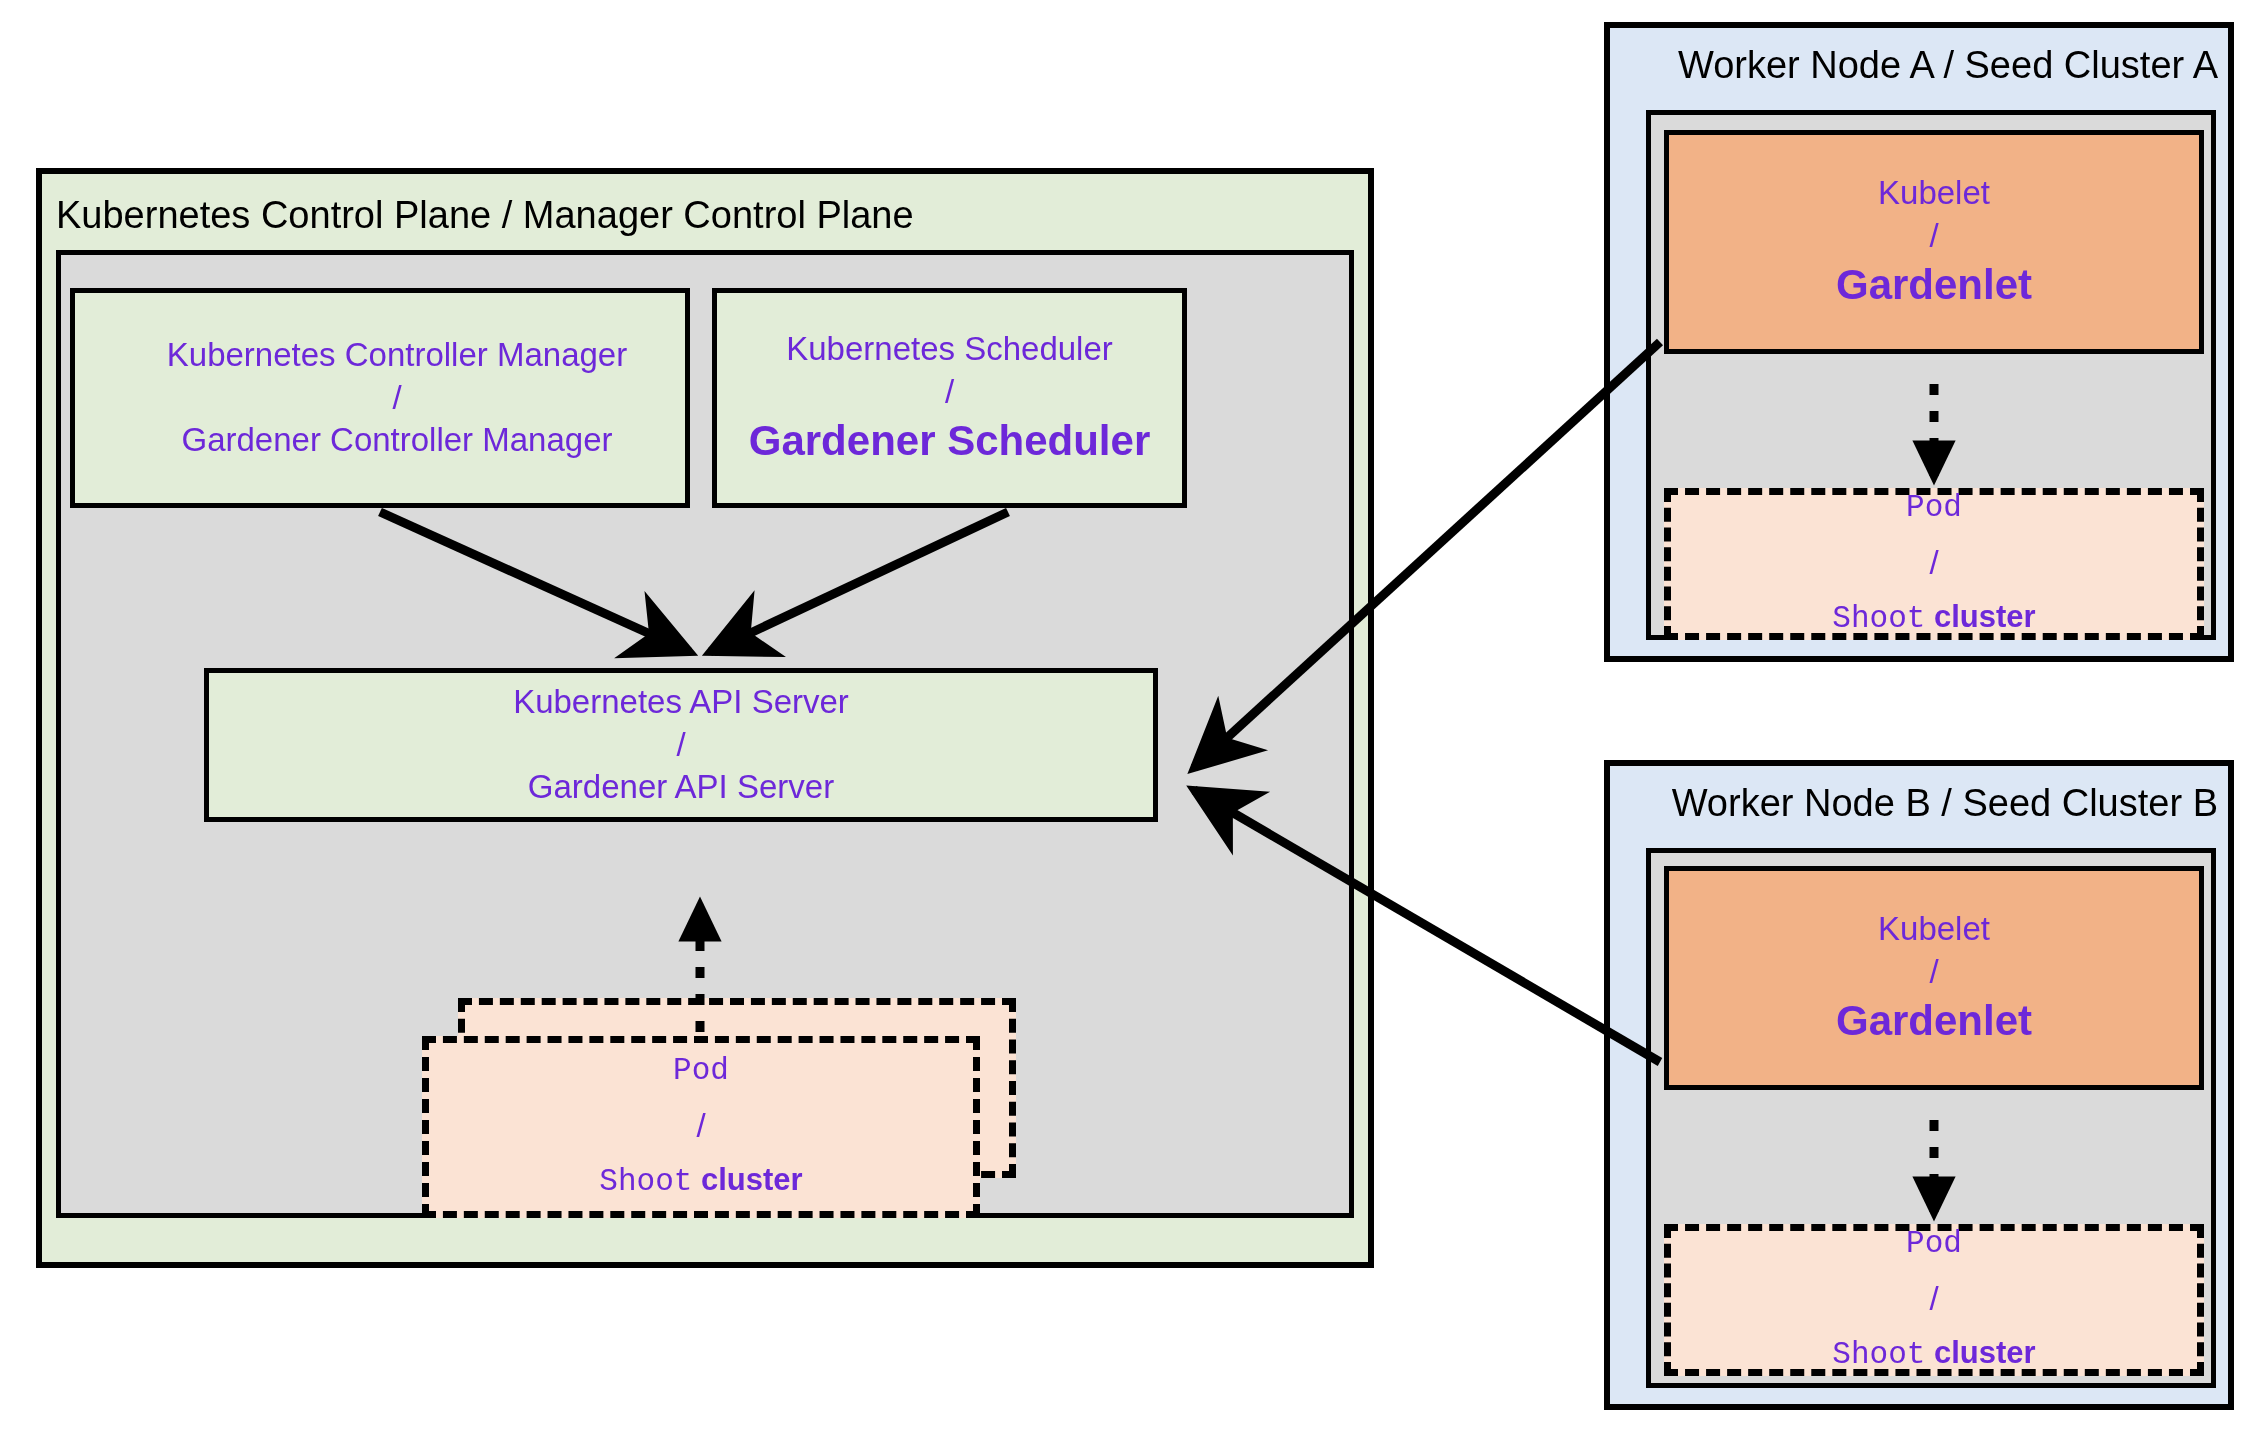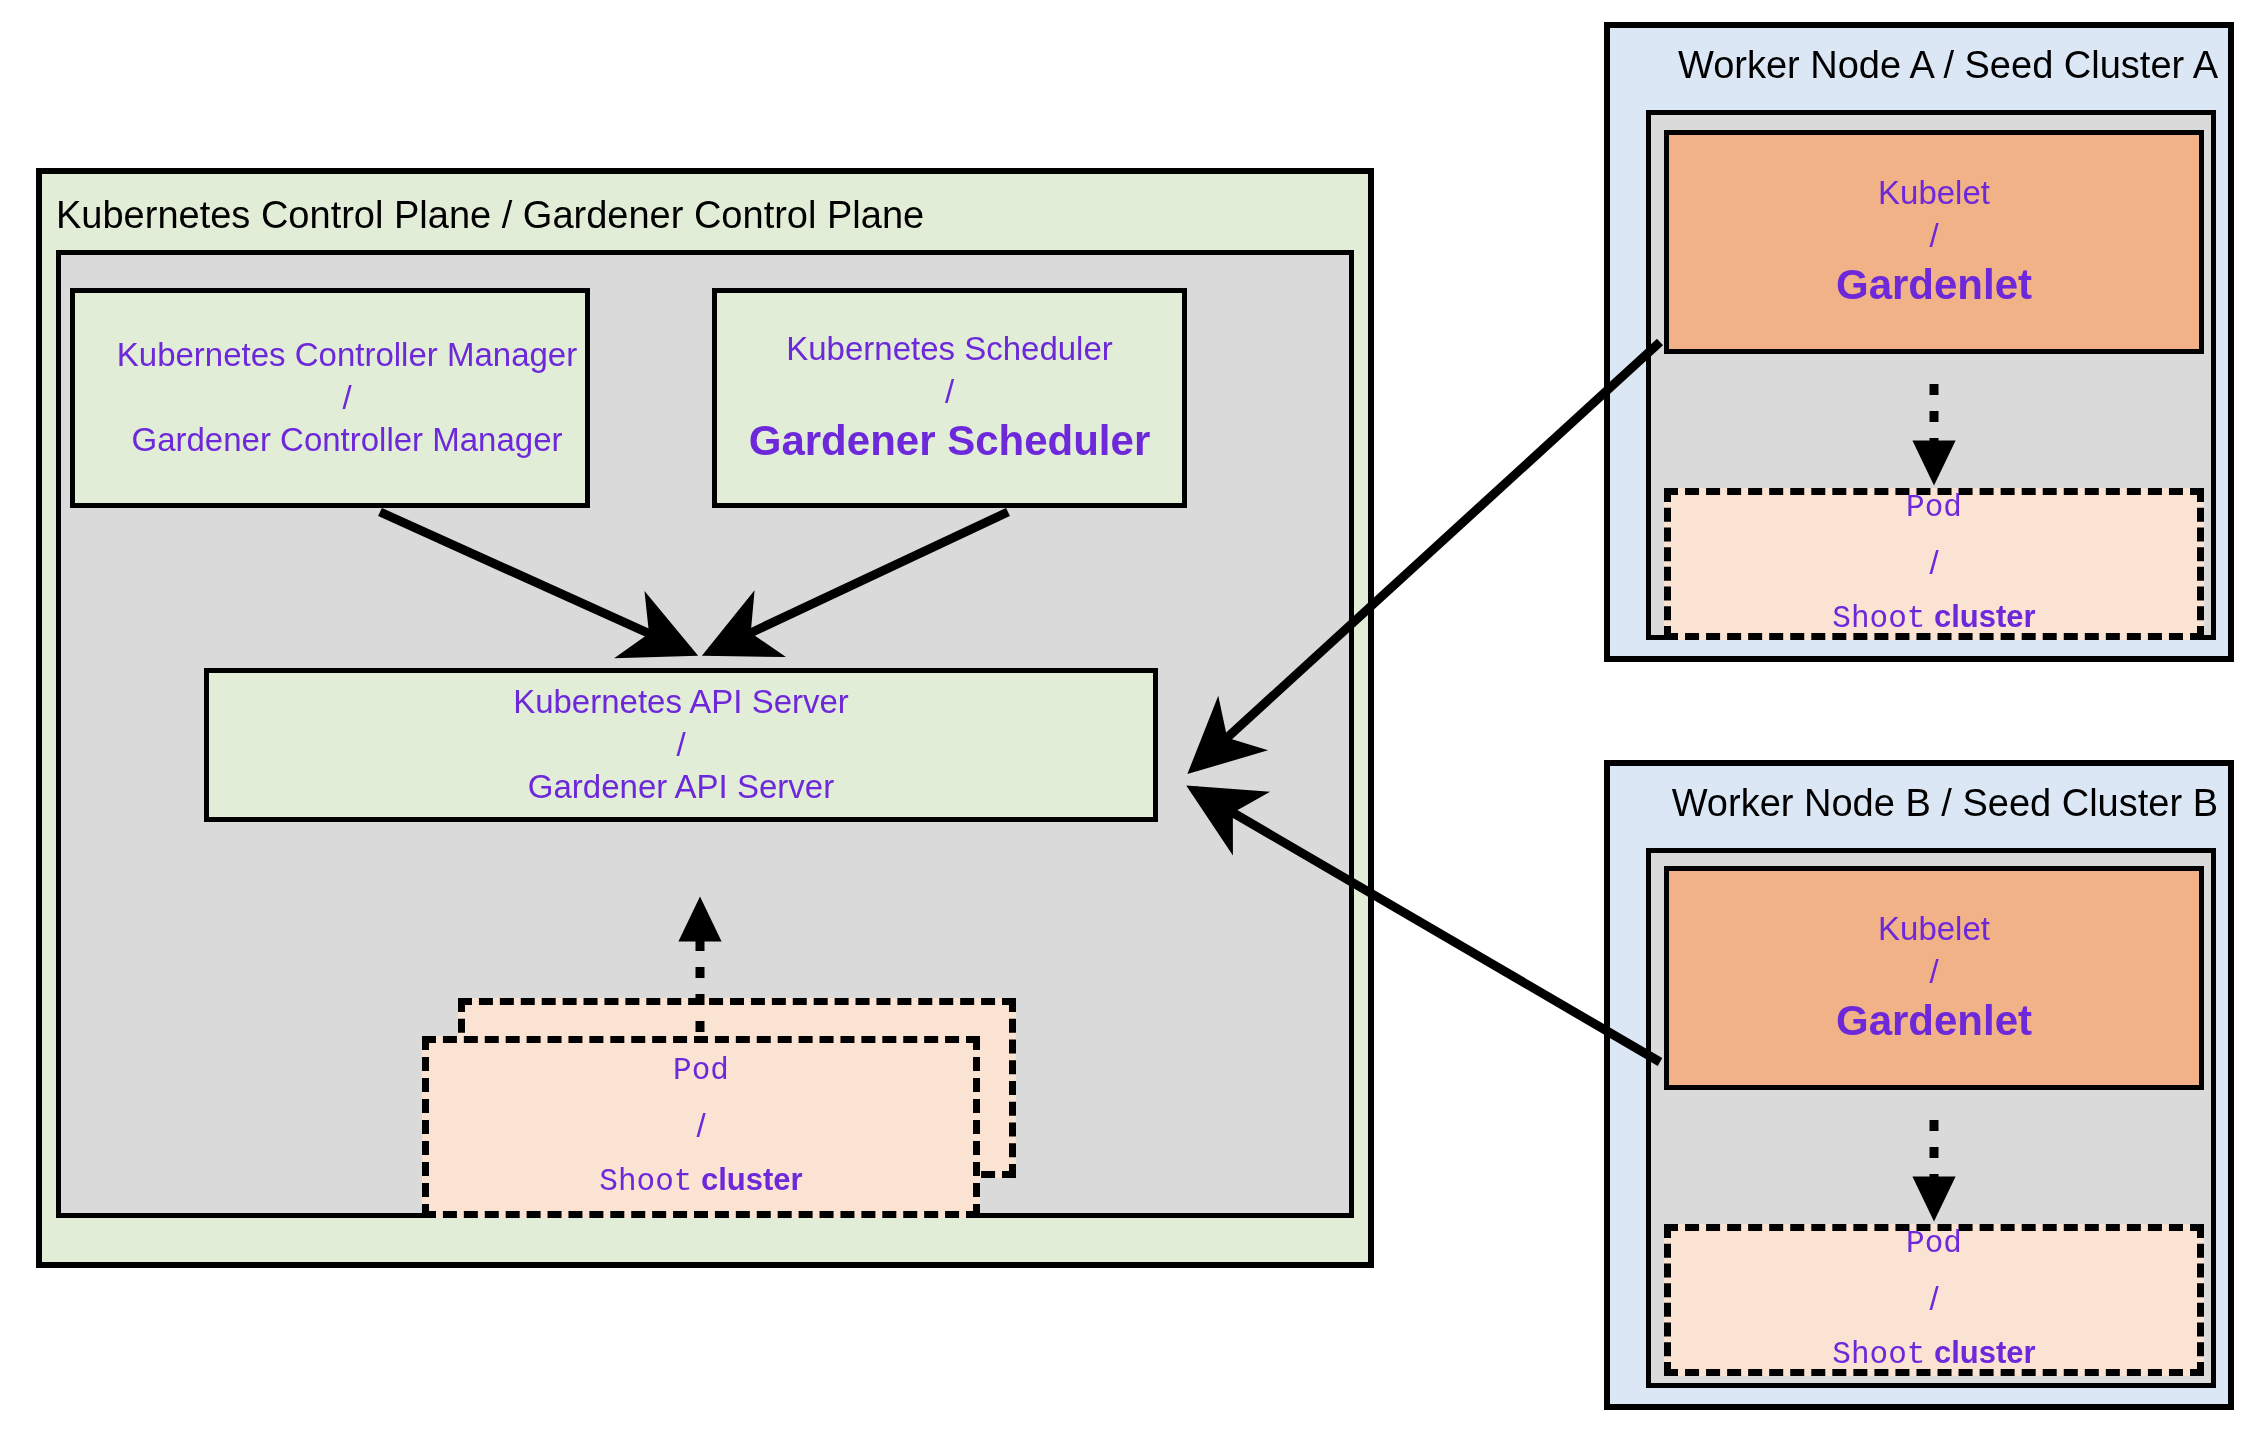--- a/index.html
+++ b/index.html
@@ -76,26 +76,26 @@
   }
 </style>
 </head>
 <body>
 
 <div id="canvas">
 
   <div class="box solid-border fill-green" style="left:36px; top:168px; width:1338px; height:1100px; display:block;">
   </div>
 
-  <div class="group-title" style="left:56px; top:196px; width:1300px;">Kubernetes Control Plane / Gardener Control Plane</div>
+  <div class="group-title" style="left:56px; top:196px; width:1300px;">Kubernetes Control Plane / Manager Control Plane</div>
 
   <div class="box thin-border fill-gray" style="left:56px; top:250px; width:1298px; height:968px; display:block;">
   </div>
 
-  <div class="box thin-border fill-green" style="left:70px; top:288px; width:520px; height:220px;padding-left:34px;">
+  <div class="box thin-border fill-green" style="left:70px; top:288px; width:620px; height:220px;padding-left:34px;">
     <span class="line t-reg">Kubernetes Controller Manager</span>
     <span class="line t-slash">/</span>
     <span class="line t-reg">Gardener Controller Manager</span>
   </div>
 
   <div class="box thin-border fill-green" style="left:712px; top:288px; width:475px; height:220px;">
     <span class="line t-reg">Kubernetes Scheduler</span>
     <span class="line t-slash">/</span>
     <span class="line t-bold">Gardener Scheduler</span>
   </div>

